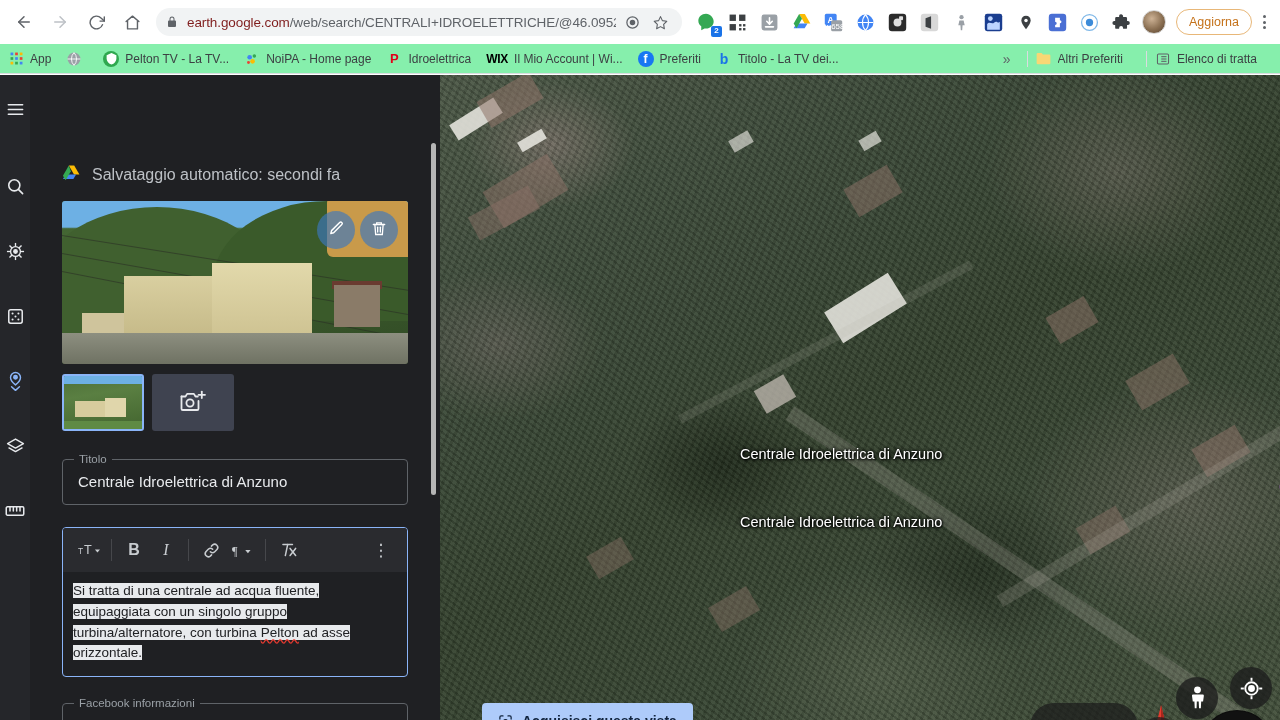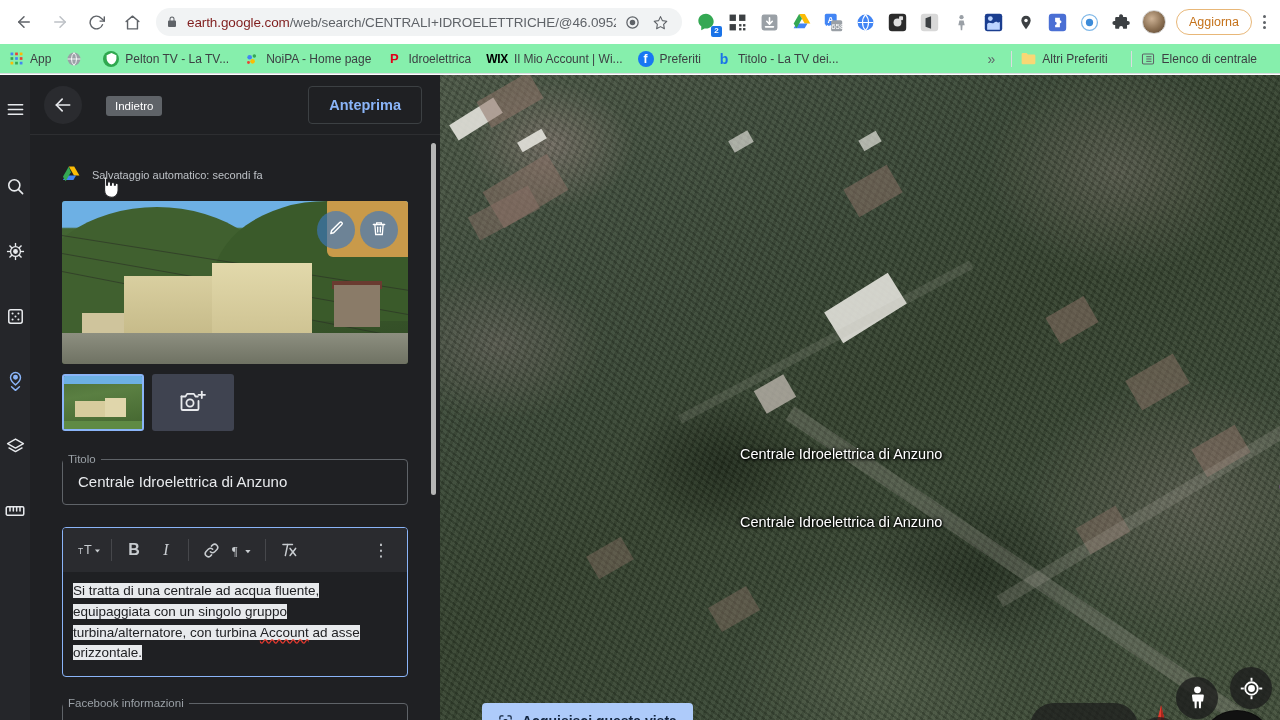--- a/index.html
+++ b/index.html
@@ -237,21 +237,21 @@
     width: 5px; height: 352px;
     background: #b5b5b5;
     border-radius: 3px;
   }
 
   #autosave {
     display: flex; align-items: center;
     height: 36px;
     margin-top: 22px;
     color: #bdc1c6;
-    font-size: 11px;
+    font-size: 16px;
   }
   #drive-icon { margin-right: 11px; flex: 0 0 auto; }
 
   
   #photo-wrap {
     position: relative;
     width: 346px; height: 163px;
     margin-top: 8px;
     border-radius: 3px;
     overflow: hidden;
@@ -345,20 +345,21 @@
     position: relative;
     border: 1px solid #5f6368;
     border-radius: 4px;
     margin-top: 22px;
     padding: 0;
   }
   .field > legend {
     font-size: 11.5px;
     color: #9aa0a6;
     padding: 0 5px;
+    margin-left: 11px;
   }
   #title-field { height: 52px; }
   #title-value {
     color: #e8eaed;
     font-size: 15px;
     padding: 0 15px;
     line-height: 34px;
   }
   #info-field {
     margin-top: 20px;
@@ -770,21 +771,21 @@
 
     <div class="bm" style="max-width:none">
       <span class="bm-ico">
         <svg width="14" height="14" viewBox="0 0 24 24" fill="none" stroke="#5f6368" stroke-width="1.8">
             <rect x="2.5" y="3.5" width="19" height="17" rx="2"></rect>
             <line x1="9" y1="8" x2="18" y2="8"></line>
             <line x1="9" y1="12" x2="18" y2="12"></line>
             <line x1="9" y1="16" x2="18" y2="16"></line>
           </svg>
       </span>
-      <span class="bm-label">Elenco di centrale</span>
+      <span class="bm-label">Elenco di tratta</span>
     </div>
   </div>
 </div>
 
 <div id="earth-app">
 
   <div id="map">
     <div id="map-base"></div>
     <div id="map-noise"></div>
 
@@ -945,35 +946,20 @@
             <line x1="10" y1="4" x2="10" y2="9"></line>
             <line x1="14" y1="4" x2="14" y2="9"></line>
             <line x1="18" y1="4" x2="18" y2="9"></line>
           </svg>
       </span>
     </div>
   </div>
 
   <div id="panel">
 
-    <div id="panel-header">
-      <div id="back-btn">
-        <svg width="20" height="20" viewBox="0 0 24 24" fill="none" stroke="currentColor" stroke-width="2" stroke-linecap="round" stroke-linejoin="round">
-            <line x1="20" y1="12" x2="4" y2="12"></line>
-            <polyline points="11 19 4 12 11 5"></polyline>
-          </svg>
-      </div>
-      <div id="back-tooltip">Indietro</div>
-      <div id="cursor-hand">
-        <svg width="20" height="24" viewBox="0 0 20 24">
-            <path d="M5 1.5c.9 0 1.6.7 1.6 1.6v7.2h.9V8.1c0-.8.7-1.5 1.5-1.5s1.5.7 1.5 1.5v2.2h.9V9c0-.8.7-1.5 1.5-1.5s1.5.7 1.5 1.5v1.3h.9v-.6c0-.8.6-1.4 1.4-1.4s1.4.6 1.4 1.4v5.5c0 4-2.6 7.1-6.6 7.1-4.3 0-6.9-2.6-6.9-7.1V3.1c0-.9.7-1.6 1.6-1.6z" fill="#ffffff" stroke="#202124" stroke-width="1.1"></path>
-          </svg>
-      </div>
-      <div id="preview-btn">Anteprima</div>
-    </div>
 
     <div id="panel-body">
 
       <div id="autosave">
         <span id="drive-icon">
           <svg width="19" height="17" viewBox="0 0 24 21">
               <path d="M8.6 0.5h6.8l6.6 11.4h-6.8z" fill="#fbbc05"></path>
               <path d="M1.2 17.5 4.6 11.9h13.2L14.4 17.5z" fill="#4285f4"></path>
               <path d="M8.6 0.5 1.2 13.3l3.4 5.6 6.6-11.4z" fill="#34a853"></path>
             </svg>
@@ -1071,21 +1057,21 @@
             <svg width="19" height="18" viewBox="0 0 24 22" fill="none" stroke="currentColor" stroke-width="1.9" stroke-linecap="round">
                 <path d="M5 4h12"></path>
                 <path d="M11 4 8 18"></path>
                 <line x1="14" y1="9" x2="21" y2="18"></line>
                 <line x1="21" y1="9" x2="14" y2="18"></line>
               </svg>
           </div>
           <div class="tb-btn" id="tb-more" style="font-size:17px">⋮</div>
         </div>
         <div id="editor-body">
-          <p><span class="sel">Si tratta di una centrale ad acqua fluente, equipaggiata con un singolo gruppo turbina/alternatore, con turbina </span><span class="sel misspell">Account</span><span class="sel"> ad asse orizzontale.</span></p>
+          <p><span class="sel">Si tratta di una centrale ad acqua fluente, equipaggiata con un singolo gruppo turbina/alternatore, con turbina </span><span class="sel misspell">Pelton</span><span class="sel"> ad asse orizzontale.</span></p>
         </div>
       </div>
 
       <fieldset class="field" id="info-field">
         <legend>Facebook informazioni</legend>
       </fieldset>
     </div>
 
     <div id="panel-scrollbar"></div>
   </div>

